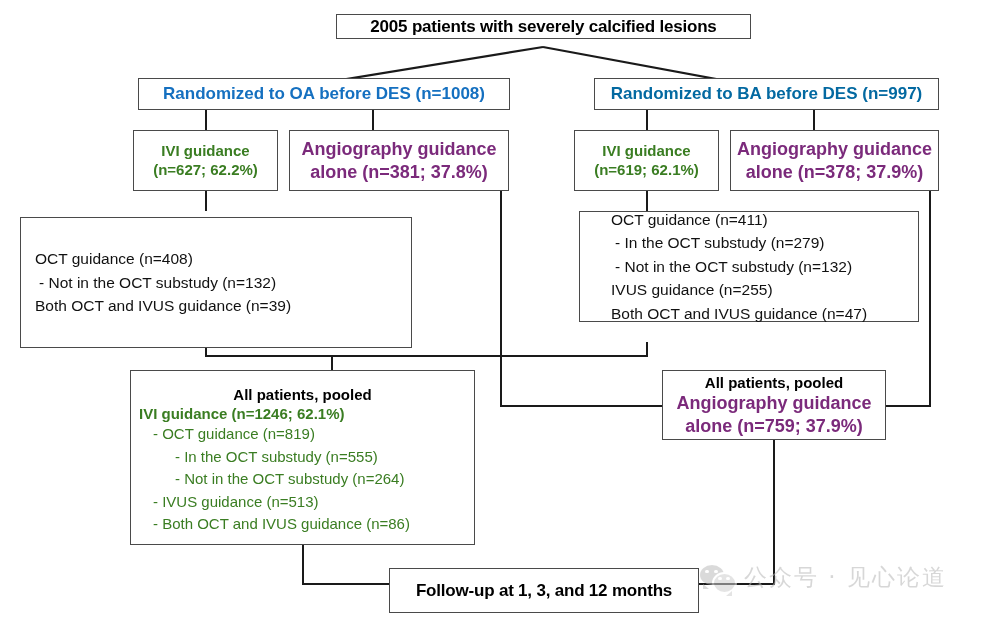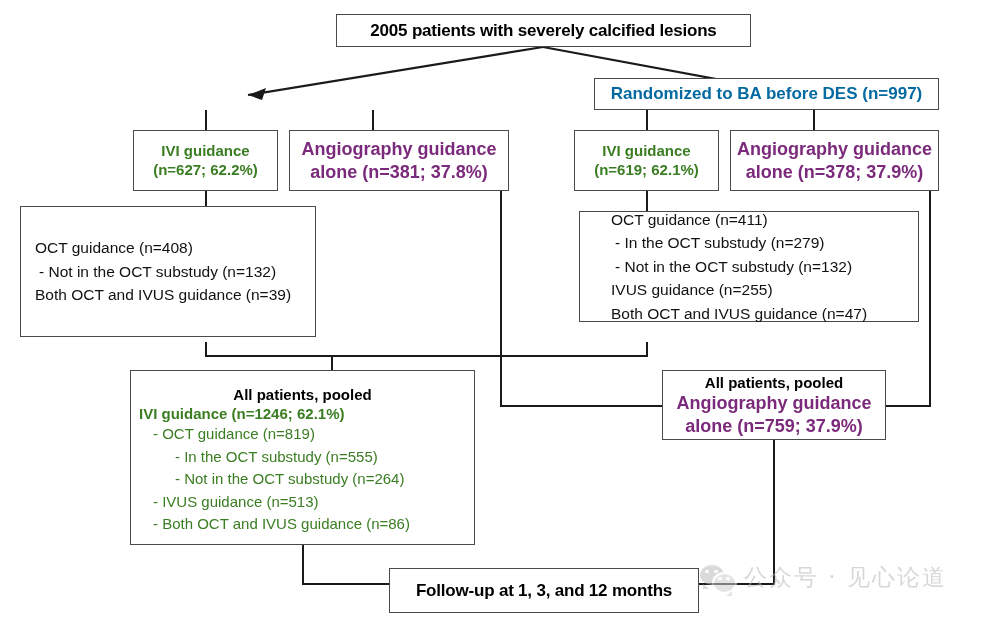--- a/index.html
+++ b/index.html
@@ -194,24 +194,27 @@
   <div class="line hline" style="left:205px; top:355px; width:443px;"></div>
   <div class="line vline" style="left:646px; top:342px; height:15px;"></div>
   <div class="line vline" style="left:331px; top:355px; height:15px;"></div>
 
   <div class="line vline" style="left:302px; top:545px; height:40px;"></div>
   <div class="line hline" style="left:302px; top:583px; width:88px;"></div>
 
   <div class="line vline" style="left:773px; top:440px; height:145px;"></div>
   <div class="line hline" style="left:698px; top:583px; width:77px;"></div>
 
-  <div class="box center" style="left:336px; top:14px; width:415px; height:33px;">
+  <div class="box center" style="left:336px; top:14px; width:415px; height:25px;">
     <span class="t-title">2005 patients with severely calcified lesions</span>
   </div>
 
+  <div class="box center" style="left:138px; top:78px; width:372px; height:32px;">
+    <span class="t-blue">Randomized to OA before DES (n=1008)</span>
+  </div>
   <div class="box center" style="left:594px; top:78px; width:345px; height:32px;">
     <span class="t-red">Randomized to BA before DES (n=997)</span>
   </div>
 
   <div class="box center" style="left:133px; top:130px; width:145px; height:61px;">
     <span class="t-green-b">IVI guidance</span>
     <span class="t-green-b">(n=627; 62.2%)</span>
   </div>
   <div class="box center" style="left:289px; top:130px; width:220px; height:61px;">
     <span class="t-purple-b">Angiography guidance</span>
@@ -220,21 +223,21 @@
 
   <div class="box center" style="left:574px; top:130px; width:145px; height:61px;">
     <span class="t-green-b">IVI guidance</span>
     <span class="t-green-b">(n=619; 62.1%)</span>
   </div>
   <div class="box center" style="left:730px; top:130px; width:209px; height:61px;">
     <span class="t-purple-b">Angiography guidance</span>
     <span class="t-purple-b">alone (n=378; 37.9%)</span>
   </div>
 
-  <div class="box left" style="left:20px; top:206px; width:296px; height:131px;">
+  <div class="box left" style="left:20px; top:217px; width:392px; height:131px;">
     <span class="t-plain pad-l">OCT guidance (n=408)</span>
     <span class="t-plain indent1 pad-l">- Not in the OCT substudy (n=132)</span>
     <span class="t-plain pad-l">Both OCT and IVUS guidance (n=39)</span>
   </div>
 
   <div class="box left" style="left:579px; top:211px; width:340px; height:111px;padding-left:17px;">
     <span class="t-plain pad-l">OCT guidance (n=411)</span>
     <span class="t-plain indent1 pad-l">- In the OCT substudy (n=279)</span>
     <span class="t-plain indent1 pad-l">- Not in the OCT substudy (n=132)</span>
     <span class="t-plain pad-l">IVUS guidance (n=255)</span>

